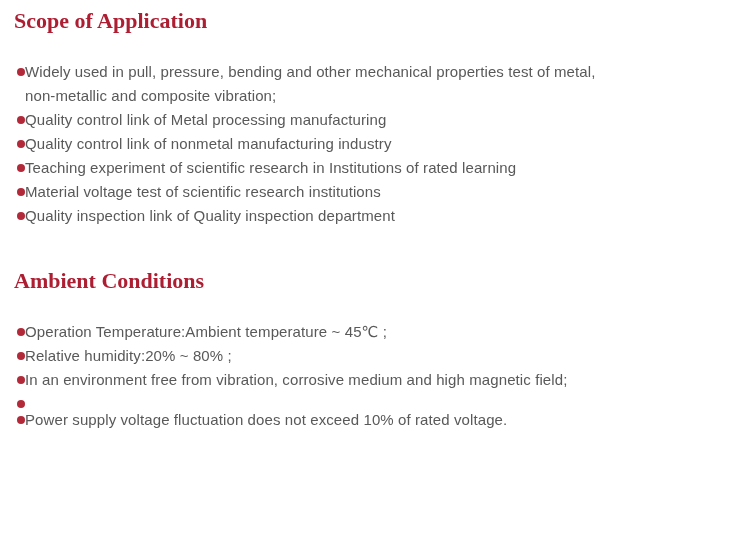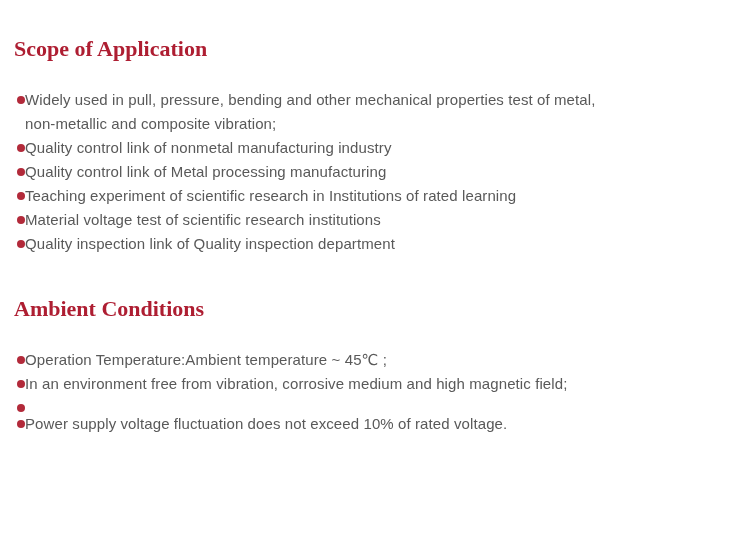--- a/index.html
+++ b/index.html
@@ -6,21 +6,21 @@
   html, body { background: #ffffff; }
   body {
     width: 750px;
     height: 548px;
     font-family: "Liberation Sans", "DejaVu Sans", sans-serif;
     overflow: hidden;
   }
   .page {
     width: 750px;
     height: 548px;
-    padding: 36px 14px 20px 14px;
+    padding: 8px 14px 20px 14px;
     background: #ffffff;
   }
   .section-title {
     font-family: "Liberation Serif", "DejaVu Serif", serif;
     font-weight: bold;
     font-size: 22px;
     line-height: 26px;
     color: #AE1E32;
     letter-spacing: 0px;
     margin-bottom: 26px;
@@ -68,27 +68,27 @@
         </div>
       </li>
     </ul>
   </div>
 
   <div class="section">
     <ul class="bullet-list">
       <li>
         <span class="bullet-dot"></span>
         <div class="item-text">
-          <span class="line">Quality control link of nonmetal manufacturing industry</span>
+          <span class="line">Quality control link of Metal processing manufacturing</span>
         </div>
       </li>
       <li>
         <span class="bullet-dot"></span>
         <div class="item-text">
-          <span class="line">Quality control link of Metal processing manufacturing</span>
+          <span class="line">Quality control link of nonmetal manufacturing industry</span>
         </div>
       </li>
       <li>
         <span class="bullet-dot"></span>
         <div class="item-text">
           <span class="line">Teaching experiment of scientific research in Institutions of rated learning</span>
         </div>
       </li>
       <li>
         <span class="bullet-dot"></span>
@@ -110,20 +110,26 @@
     <ul class="bullet-list">
       <li>
         <span class="bullet-dot"></span>
         <div class="item-text">
           <span class="line">Operation Temperature:Ambient temperature ~ 45℃ ;</span>
         </div>
       </li>
       <li>
         <span class="bullet-dot"></span>
         <div class="item-text">
+          <span class="line">Relative humidity:20% ~ 80% ;</span>
+        </div>
+      </li>
+      <li>
+        <span class="bullet-dot"></span>
+        <div class="item-text">
           <span class="line">In an environment free from vibration, corrosive medium and high magnetic field;</span>
         </div>
       </li>
       <li>
         <span class="bullet-dot"></span>
       </li>
       <li>
         <span class="bullet-dot"></span>
         <div class="item-text">
           <span class="line">Power supply voltage fluctuation does not exceed 10% of rated voltage.</span>

